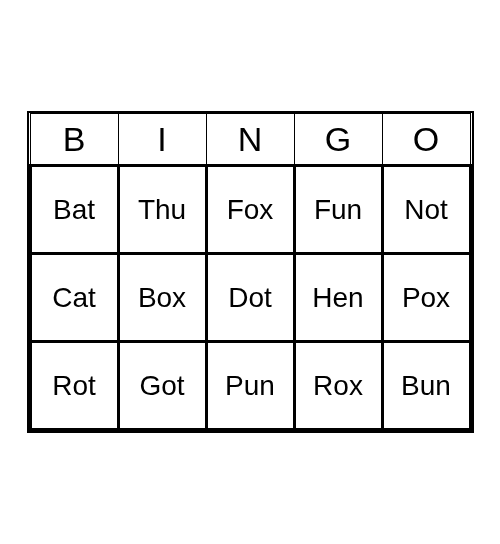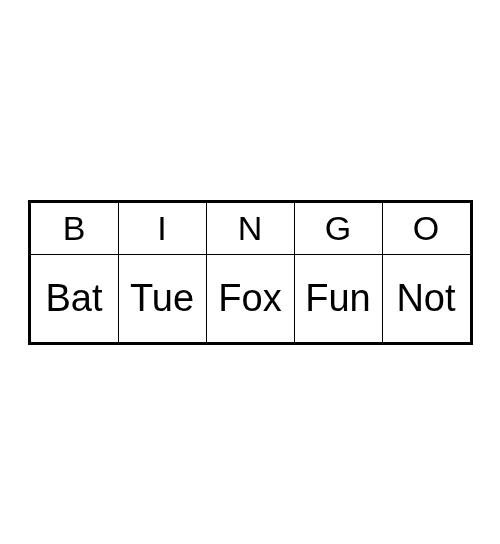--- a/index.html
+++ b/index.html
@@ -22,26 +22,26 @@
       border: 2px solid #000;
       display: inline-block;
     }
 
     .bingo-table {
       border-collapse: collapse;
     }
 
     .bingo-table th,
     .bingo-table td {
-      border: 1px solid #000000;
+      border: 3px solid #000000;
       width: 88px;
       height: 88px;
       text-align: center;
       vertical-align: middle;
-      font-size: 38px;
+      font-size: 28px;
     }
 
     .bingo-table th {
       height: 52px;
       font-weight: normal;
       font-size: 34px;
       border: 1px solid #000;
     }
   </style>
 </head>
@@ -54,20 +54,34 @@
       <th>B</th>
           <th>I</th>
           <th>N</th>
           <th>G</th>
           <th>O</th>
         </tr>
     </thead>
     <tbody id="bingo-body">
     <tr>
           <td>Bat</td>
-          <td>Tue</td>
+          <td>Thu</td>
           <td>Fox</td>
           <td>Fun</td>
           <td>Not</td>
+        </tr>
+        <tr>
+          <td>Cat</td>
+          <td>Box</td>
+          <td>Dot</td>
+          <td>Hen</td>
+          <td>Pox</td>
+        </tr>
+        <tr>
+          <td>Rot</td>
+          <td>Got</td>
+          <td>Pun</td>
+          <td>Rox</td>
+          <td>Bun</td>
         </tr>
       </tbody>
   </table>
 </div>
 
 </body></html>

